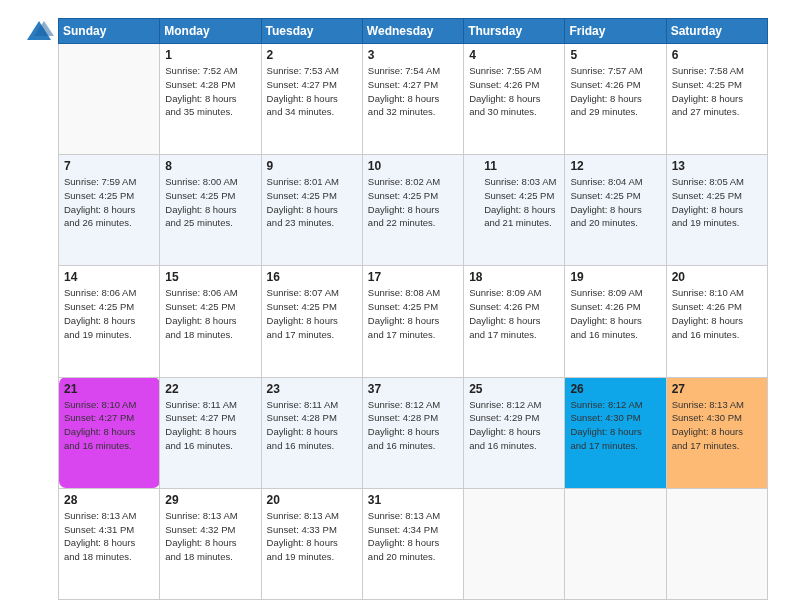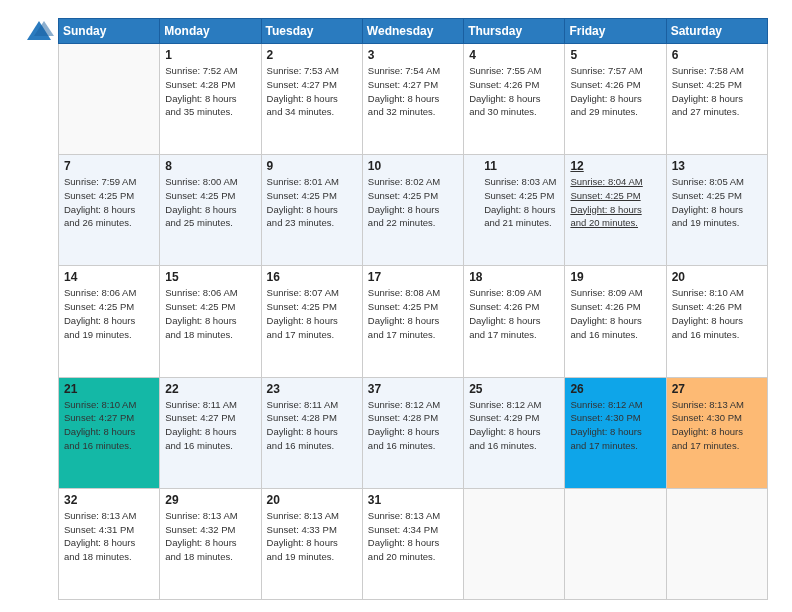--- a/index.html
+++ b/index.html
@@ -178,21 +178,21 @@
             <div class="day-info">Sunrise: 8:01 AM<br>Sunset: 4:25 PM<br>Daylight: 8 hours<br>and 23 minutes.</div>
           </td>
           <td style="background: rgb(240, 245, 251);">
             <span class="day-number">10</span>
             <div class="day-info">Sunrise: 8:02 AM<br>Sunset: 4:25 PM<br>Daylight: 8 hours<br>and 22 minutes.</div>
           </td>
           <td style="background: rgb(240, 245, 251); padding-left: 20px;">
             <span class="day-number">11</span>
             <div class="day-info">Sunrise: 8:03 AM<br>Sunset: 4:25 PM<br>Daylight: 8 hours<br>and 21 minutes.</div>
           </td>
-          <td style="background: rgb(240, 245, 251); text-decoration: underline;">
+          <td style="background: rgb(240, 245, 251);">
             <span class="day-number">12</span>
             <div class="day-info">Sunrise: 8:04 AM<br>Sunset: 4:25 PM<br>Daylight: 8 hours<br>and 20 minutes.</div>
           </td>
           <td style="background: rgb(240, 245, 251);">
             <span class="day-number">13</span>
             <div class="day-info">Sunrise: 8:05 AM<br>Sunset: 4:25 PM<br>Daylight: 8 hours<br>and 19 minutes.</div>
           </td>
         </tr>
         <tr>
           <td>
@@ -218,21 +218,21 @@
           <td>
             <span class="day-number">19</span>
             <div class="day-info">Sunrise: 8:09 AM<br>Sunset: 4:26 PM<br>Daylight: 8 hours<br>and 16 minutes.</div>
           </td>
           <td>
             <span class="day-number">20</span>
             <div class="day-info">Sunrise: 8:10 AM<br>Sunset: 4:26 PM<br>Daylight: 8 hours<br>and 16 minutes.</div>
           </td>
         </tr>
         <tr>
-          <td style="background: #14b8a6;">
+          <td style="background: #d946ef; border-radius: 7px;">
             <span class="day-number">21</span>
             <div class="day-info">Sunrise: 8:10 AM<br>Sunset: 4:27 PM<br>Daylight: 8 hours<br>and 16 minutes.</div>
           </td>
           <td style="background: rgb(240, 245, 251); margin-left: 8px;">
             <span class="day-number">22</span>
             <div class="day-info">Sunrise: 8:11 AM<br>Sunset: 4:27 PM<br>Daylight: 8 hours<br>and 16 minutes.</div>
           </td>
           <td style="background: rgb(240, 245, 251);">
             <span class="day-number">23</span>
             <div class="day-info">Sunrise: 8:11 AM<br>Sunset: 4:28 PM<br>Daylight: 8 hours<br>and 16 minutes.</div>
@@ -249,21 +249,21 @@
             <span class="day-number">26</span>
             <div class="day-info">Sunrise: 8:12 AM<br>Sunset: 4:30 PM<br>Daylight: 8 hours<br>and 17 minutes.</div>
           </td>
           <td style="background: #fdba74; margin-top: 28px;">
             <span class="day-number">27</span>
             <div class="day-info">Sunrise: 8:13 AM<br>Sunset: 4:30 PM<br>Daylight: 8 hours<br>and 17 minutes.</div>
           </td>
         </tr>
         <tr>
           <td>
-            <span class="day-number">32</span>
+            <span class="day-number">28</span>
             <div class="day-info">Sunrise: 8:13 AM<br>Sunset: 4:31 PM<br>Daylight: 8 hours<br>and 18 minutes.</div>
           </td>
           <td>
             <span class="day-number">29</span>
             <div class="day-info">Sunrise: 8:13 AM<br>Sunset: 4:32 PM<br>Daylight: 8 hours<br>and 18 minutes.</div>
           </td>
           <td>
             <span class="day-number">20</span>
             <div class="day-info">Sunrise: 8:13 AM<br>Sunset: 4:33 PM<br>Daylight: 8 hours<br>and 19 minutes.</div>
           </td>

